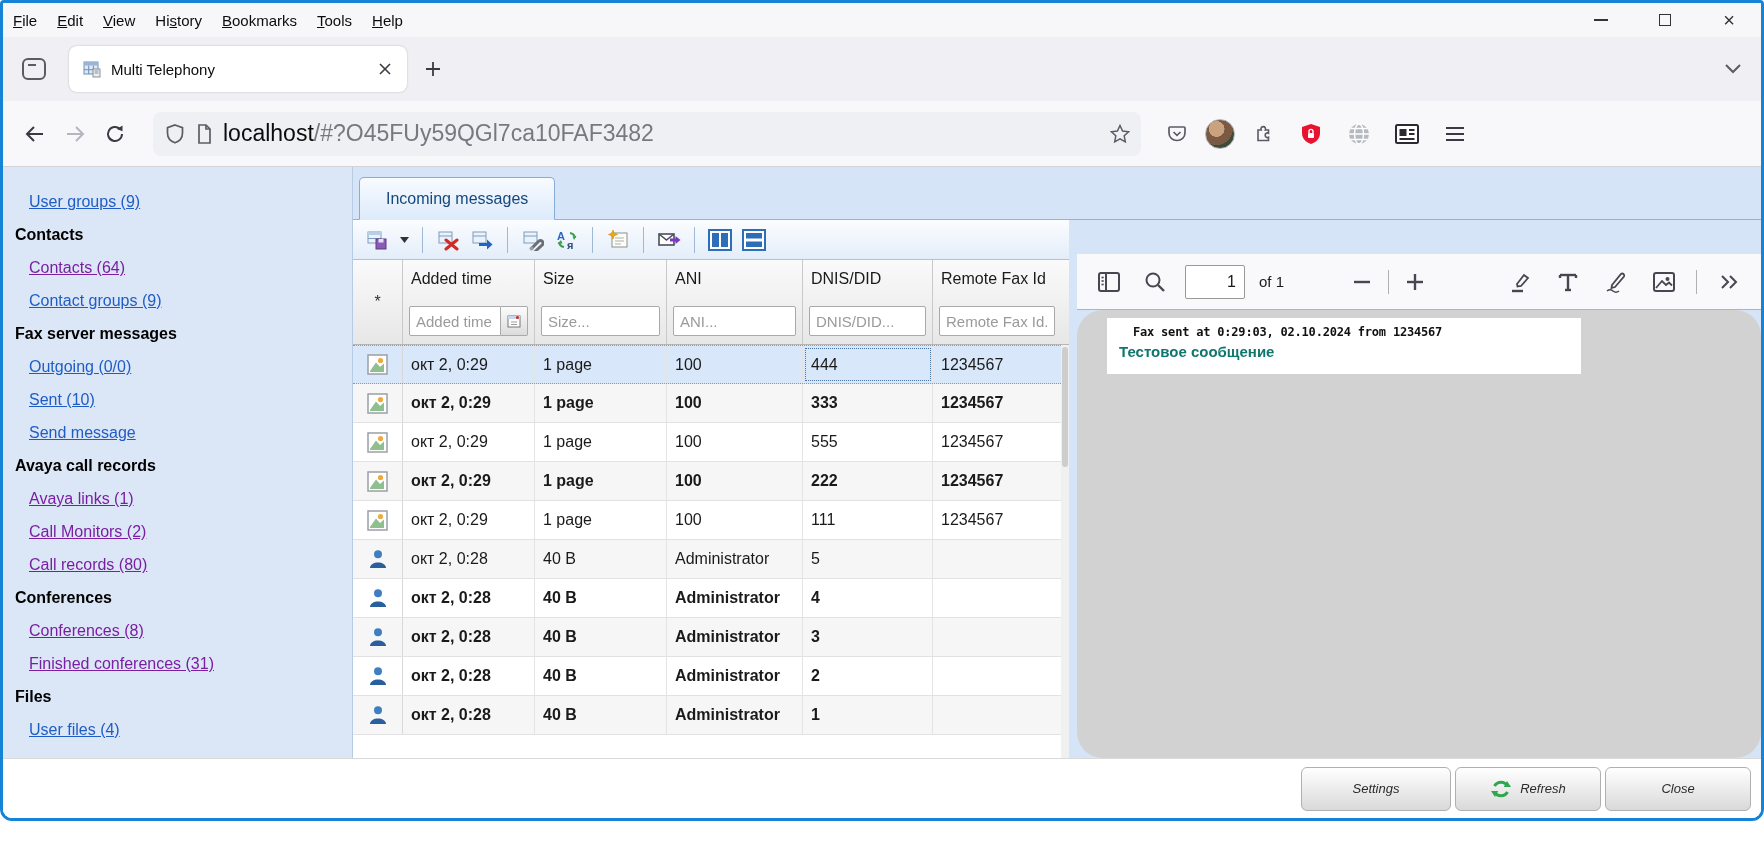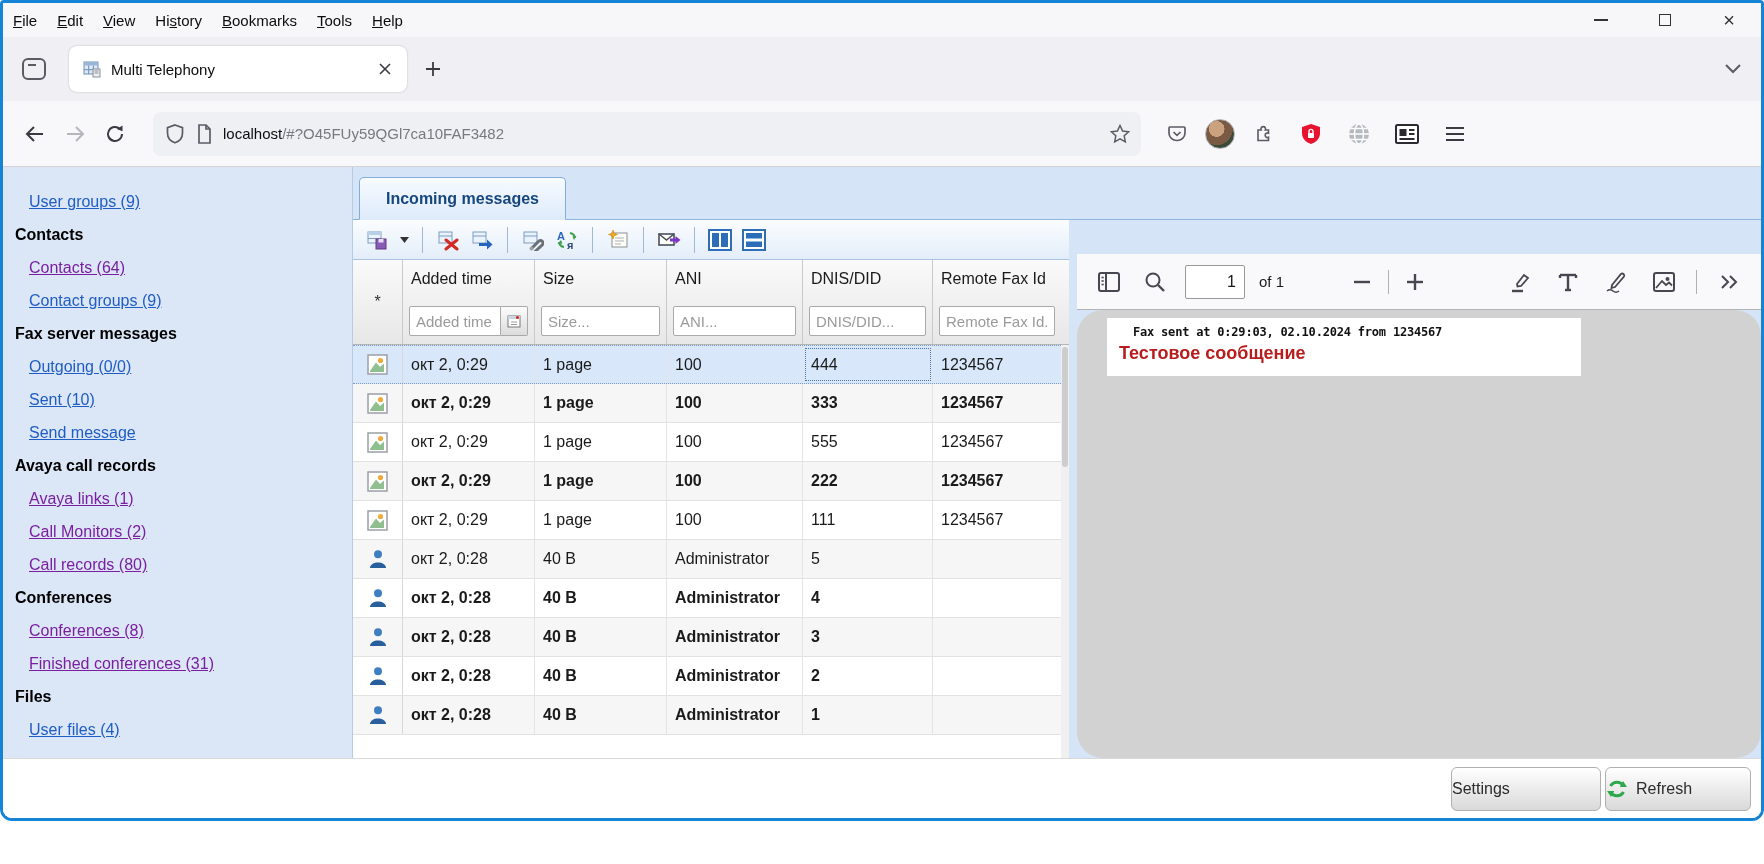--- a/index.html
+++ b/index.html
@@ -27,21 +27,21 @@
     display:flex; align-items:center; padding:0 10px 0 14px; }
   .tab-title { font-size:15px; color:#0c0c0d; margin-left:10px; flex:1; white-space:nowrap; overflow:hidden; }
   .tab-close { width:24px; height:24px; display:flex; align-items:center; justify-content:center; border-radius:4px; }
   .newtab-btn { width:36px; height:36px; display:flex; align-items:center; justify-content:center; margin-left:8px; }
   .alltabs-btn { margin-left:auto; width:36px; height:36px; display:flex; align-items:center; justify-content:center; }
 
   
   .navbar { height:66px; background:#f8f8fa; border-bottom:1px solid #d4d4d8; display:flex; align-items:center; padding:0 12px; flex:0 0 auto; }
   .nav-btn { width:40px; height:40px; display:flex; align-items:center; justify-content:center; border-radius:6px; }
   .urlbar { margin-left:18px; width:988px; height:44px; background:#eff0f4; border-radius:8px; display:flex; align-items:center; padding:0 10px 0 12px; }
-  .url-text { font-size:15px; margin-left:10px; flex:1; white-space:nowrap; overflow:hidden; }
+  .url-text { font-size:23px; margin-left:10px; flex:1; white-space:nowrap; overflow:hidden; }
   .url-host { color:#0c0c0d; }
   .url-rest { color:#787881; }
   .nav-right { display:flex; align-items:center; margin-left:16px; gap:8px; }
   .avatar { width:30px; height:30px; border-radius:50%; background:radial-gradient(circle at 38% 32%, #caa27e 0 30%, #7a5a43 31% 62%, #3c4a3a 63%); border:1px solid #b5b5b9; }
 
   
   .app { flex:1; display:flex; flex-direction:column; overflow:hidden; background:#fff; }
   .app-content { flex:1; display:flex; overflow:hidden; }
 
   
@@ -49,21 +49,21 @@
   .side-item { height:33px; line-height:30px; font-size:16px; white-space:nowrap; }
   .side-header { font-weight:bold; color:#000; padding-left:12px; }
   .side-link { padding-left:26px; text-decoration:underline; color:var(--link,#1f5dc6); cursor:pointer; }
   .side-link.visited { color:var(--link_visited,#7a1fa2); }
 
   
   .main { flex:1; display:flex; flex-direction:column; background:var(--band_bg,#d5e4f6); overflow:hidden; }
   .tabstrip { height:53px; padding:10px 0 0 6px; border-bottom:1px solid #8fb4dd; display:flex; align-items:flex-end; flex:0 0 auto; }
   .app-tab { height:43px; margin-bottom:-1px; padding:0 26px; display:flex; align-items:center;
     background:linear-gradient(#f8fbff,#ddebfa); border:1px solid #86add8; border-bottom:1px solid #ddebfa; border-radius:5px 5px 0 0;
-    font-size:16px; font-weight:bold; color:var(--tab_text,#16477e); }
+    font-size:16px; font-weight:normal; color:var(--tab_text,#16477e); }
   .main-body { flex:1; display:flex; overflow:hidden; }
 
   
   .table-pane { width:716px; background:#fff; display:flex; flex-direction:column; flex:0 0 auto; }
   .toolbar { height:40px; background:linear-gradient(#fbfdff,#e3edf9); border-bottom:1px solid #aac4e0;
     display:flex; align-items:center; padding-left:10px; gap:6px; flex:0 0 auto; }
   .tb-btn { width:28px; height:28px; display:flex; align-items:center; justify-content:center; border-radius:3px; }
   .tb-caret { width:14px; height:28px; display:flex; align-items:center; justify-content:center; }
   .tb-sep { width:1px; height:26px; background:#9fb8d4; margin:0 5px; }
 
@@ -103,26 +103,26 @@
   .viewer-toolbar { height:56px; background:#f9f9fb; border-bottom:1px solid #b3b3b3; display:flex; align-items:center; padding:0 16px; gap:14px; flex:0 0 auto; color:#474751; }
   .vt-btn { width:32px; height:32px; display:flex; align-items:center; justify-content:center; border-radius:4px; }
   .page-input { width:60px; height:34px; border:1px solid #999; border-radius:2px; text-align:right; padding-right:8px; font-size:16px; color:#1a1a1a; background:#fff; font-family:"Liberation Sans",sans-serif; }
   .of-label { font-size:15px; color:#1b1b1f; }
   .vt-sep { width:1px; height:24px; background:#b0b0b0; }
   .vt-zoomgrp { margin-left:48px; display:flex; align-items:center; gap:10px; }
   .vt-anngrp { margin-left:auto; display:flex; align-items:center; gap:16px; }
   .viewer-content { flex:1; background:var(--viewer_bg,#d2d2d2); overflow:hidden;border-radius:26px; }
   .fax-page { margin:8px 0 0 30px; width:474px; min-height:56px; background:#fff; padding:7px 12px 12px 12px; }
   .fax-line1 { font-family:"DejaVu Sans Mono", monospace; font-size:12px; font-weight:bold; color:#111; letter-spacing:-0.2px; padding-left:14px; }
-  .fax-line2 { font-size:18px; font-weight:bold; color:#b91c1c; margin-top:4px; }
+  .fax-line2 { font-size:15px; font-weight:bold; color:#0f766e; margin-top:4px; }
 
   
   .footer { height:60px; background:#fff; border-top:1px solid #d9d9d9; display:flex; align-items:center; justify-content:flex-end; padding-right:10px; gap:4px; flex:0 0 auto; }
   .dlg-btn { height:44px; min-width:146px; border:1px solid #b0b0b0; border-radius:6px; background:linear-gradient(#ffffff,#d9d9d9);
-    font-size:16px; color:#2b2b2b; display:flex; align-items:center; gap:8px; font-family:"Liberation Sans",sans-serif; }
+    font-size:13px; color:#2b2b2b; display:flex; align-items:center; justify-content:center; gap:8px; font-family:"Liberation Sans",sans-serif;font-style:italic; }
   .dlg-btn.settings { min-width:150px; }
 
   svg { display:block; }
 </style>
 </head>
 <body>
 
 <div class="window">
 
   <div class="menubar">
@@ -696,15 +696,18 @@
       </button>
       <button class="dlg-btn">
         <svg width="22" height="22" viewBox="0 0 22 22">
           <path d="M4.5 8 A7.5 7.5 0 0 1 17.5 8" fill="none" stroke="var(--refresh_green,#2ea84c)" stroke-width="3"></path>
           <polygon points="17,3 21,9 13.8,9" fill="var(--refresh_green,#2ea84c)"></polygon>
           <path d="M17.5 14 A7.5 7.5 0 0 1 4.5 14" fill="none" stroke="var(--refresh_green,#2ea84c)" stroke-width="3"></path>
           <polygon points="5,19 1,13 8.2,13" fill="var(--refresh_green,#2ea84c)"></polygon>
         </svg>
         <span>Refresh</span>
       </button>
+      <button class="dlg-btn">
+        <span>Close</span>
+      </button>
     </div>
   </div>
 </div>
 
 </body></html>

